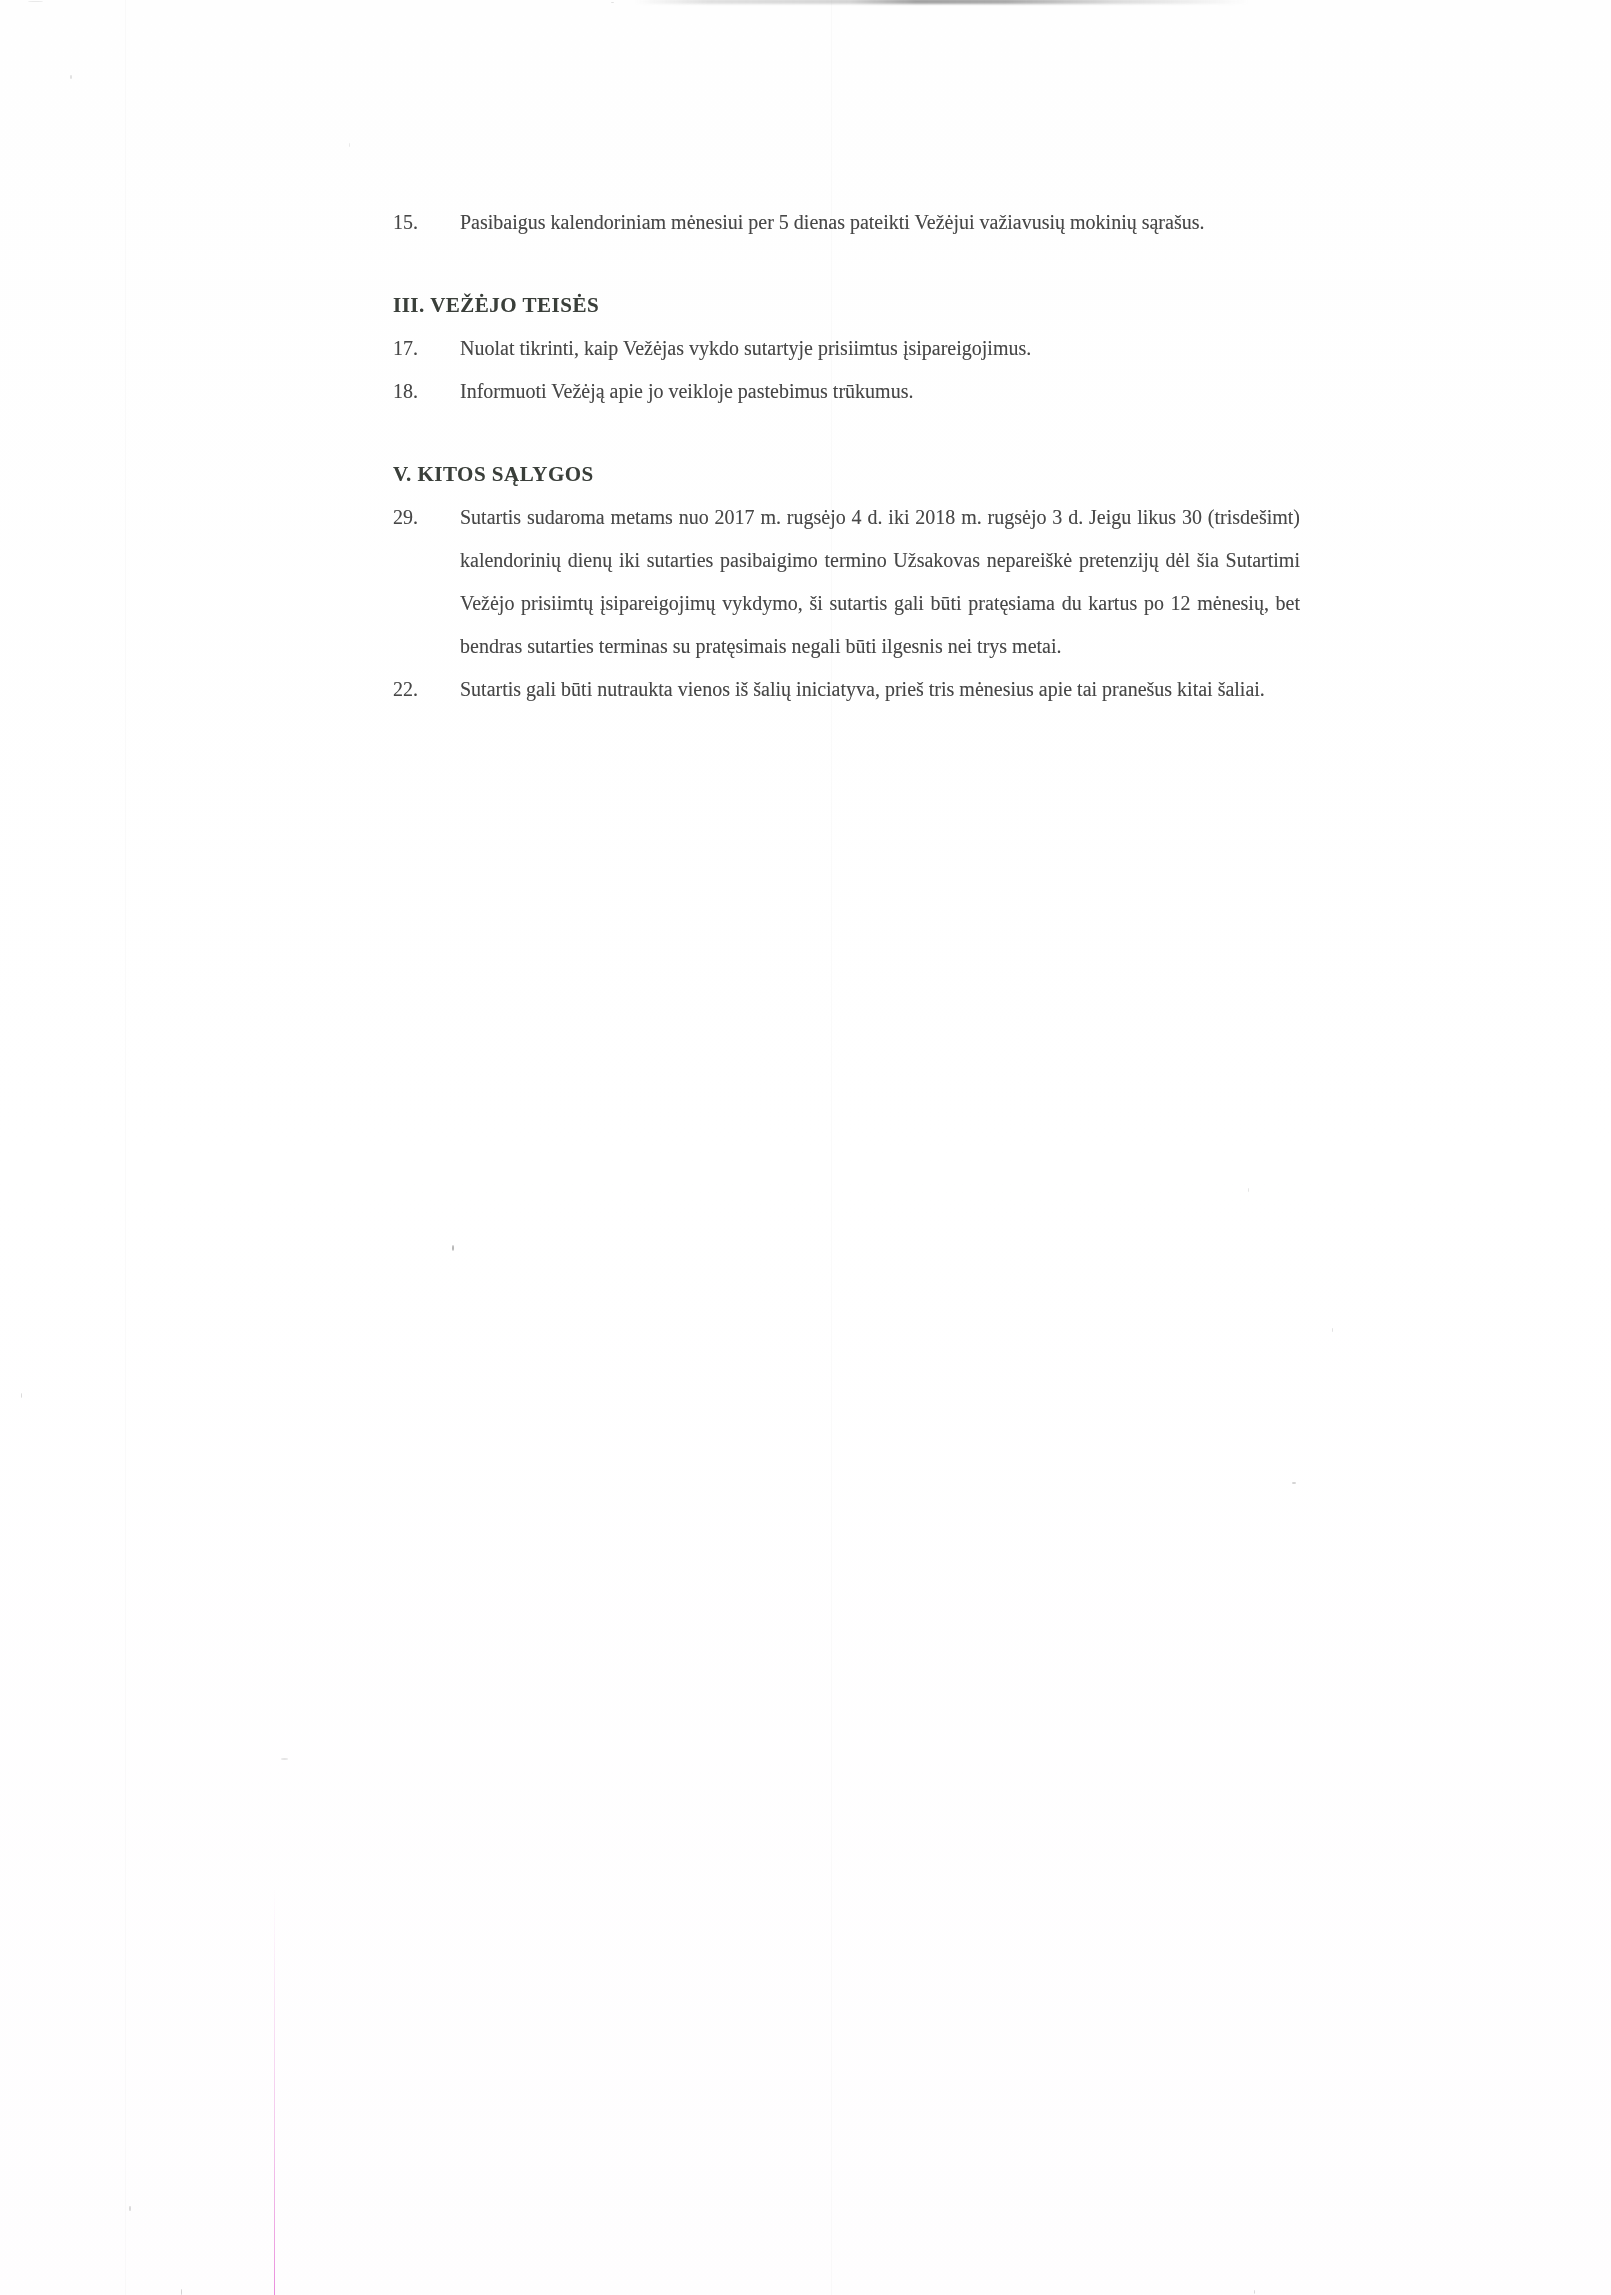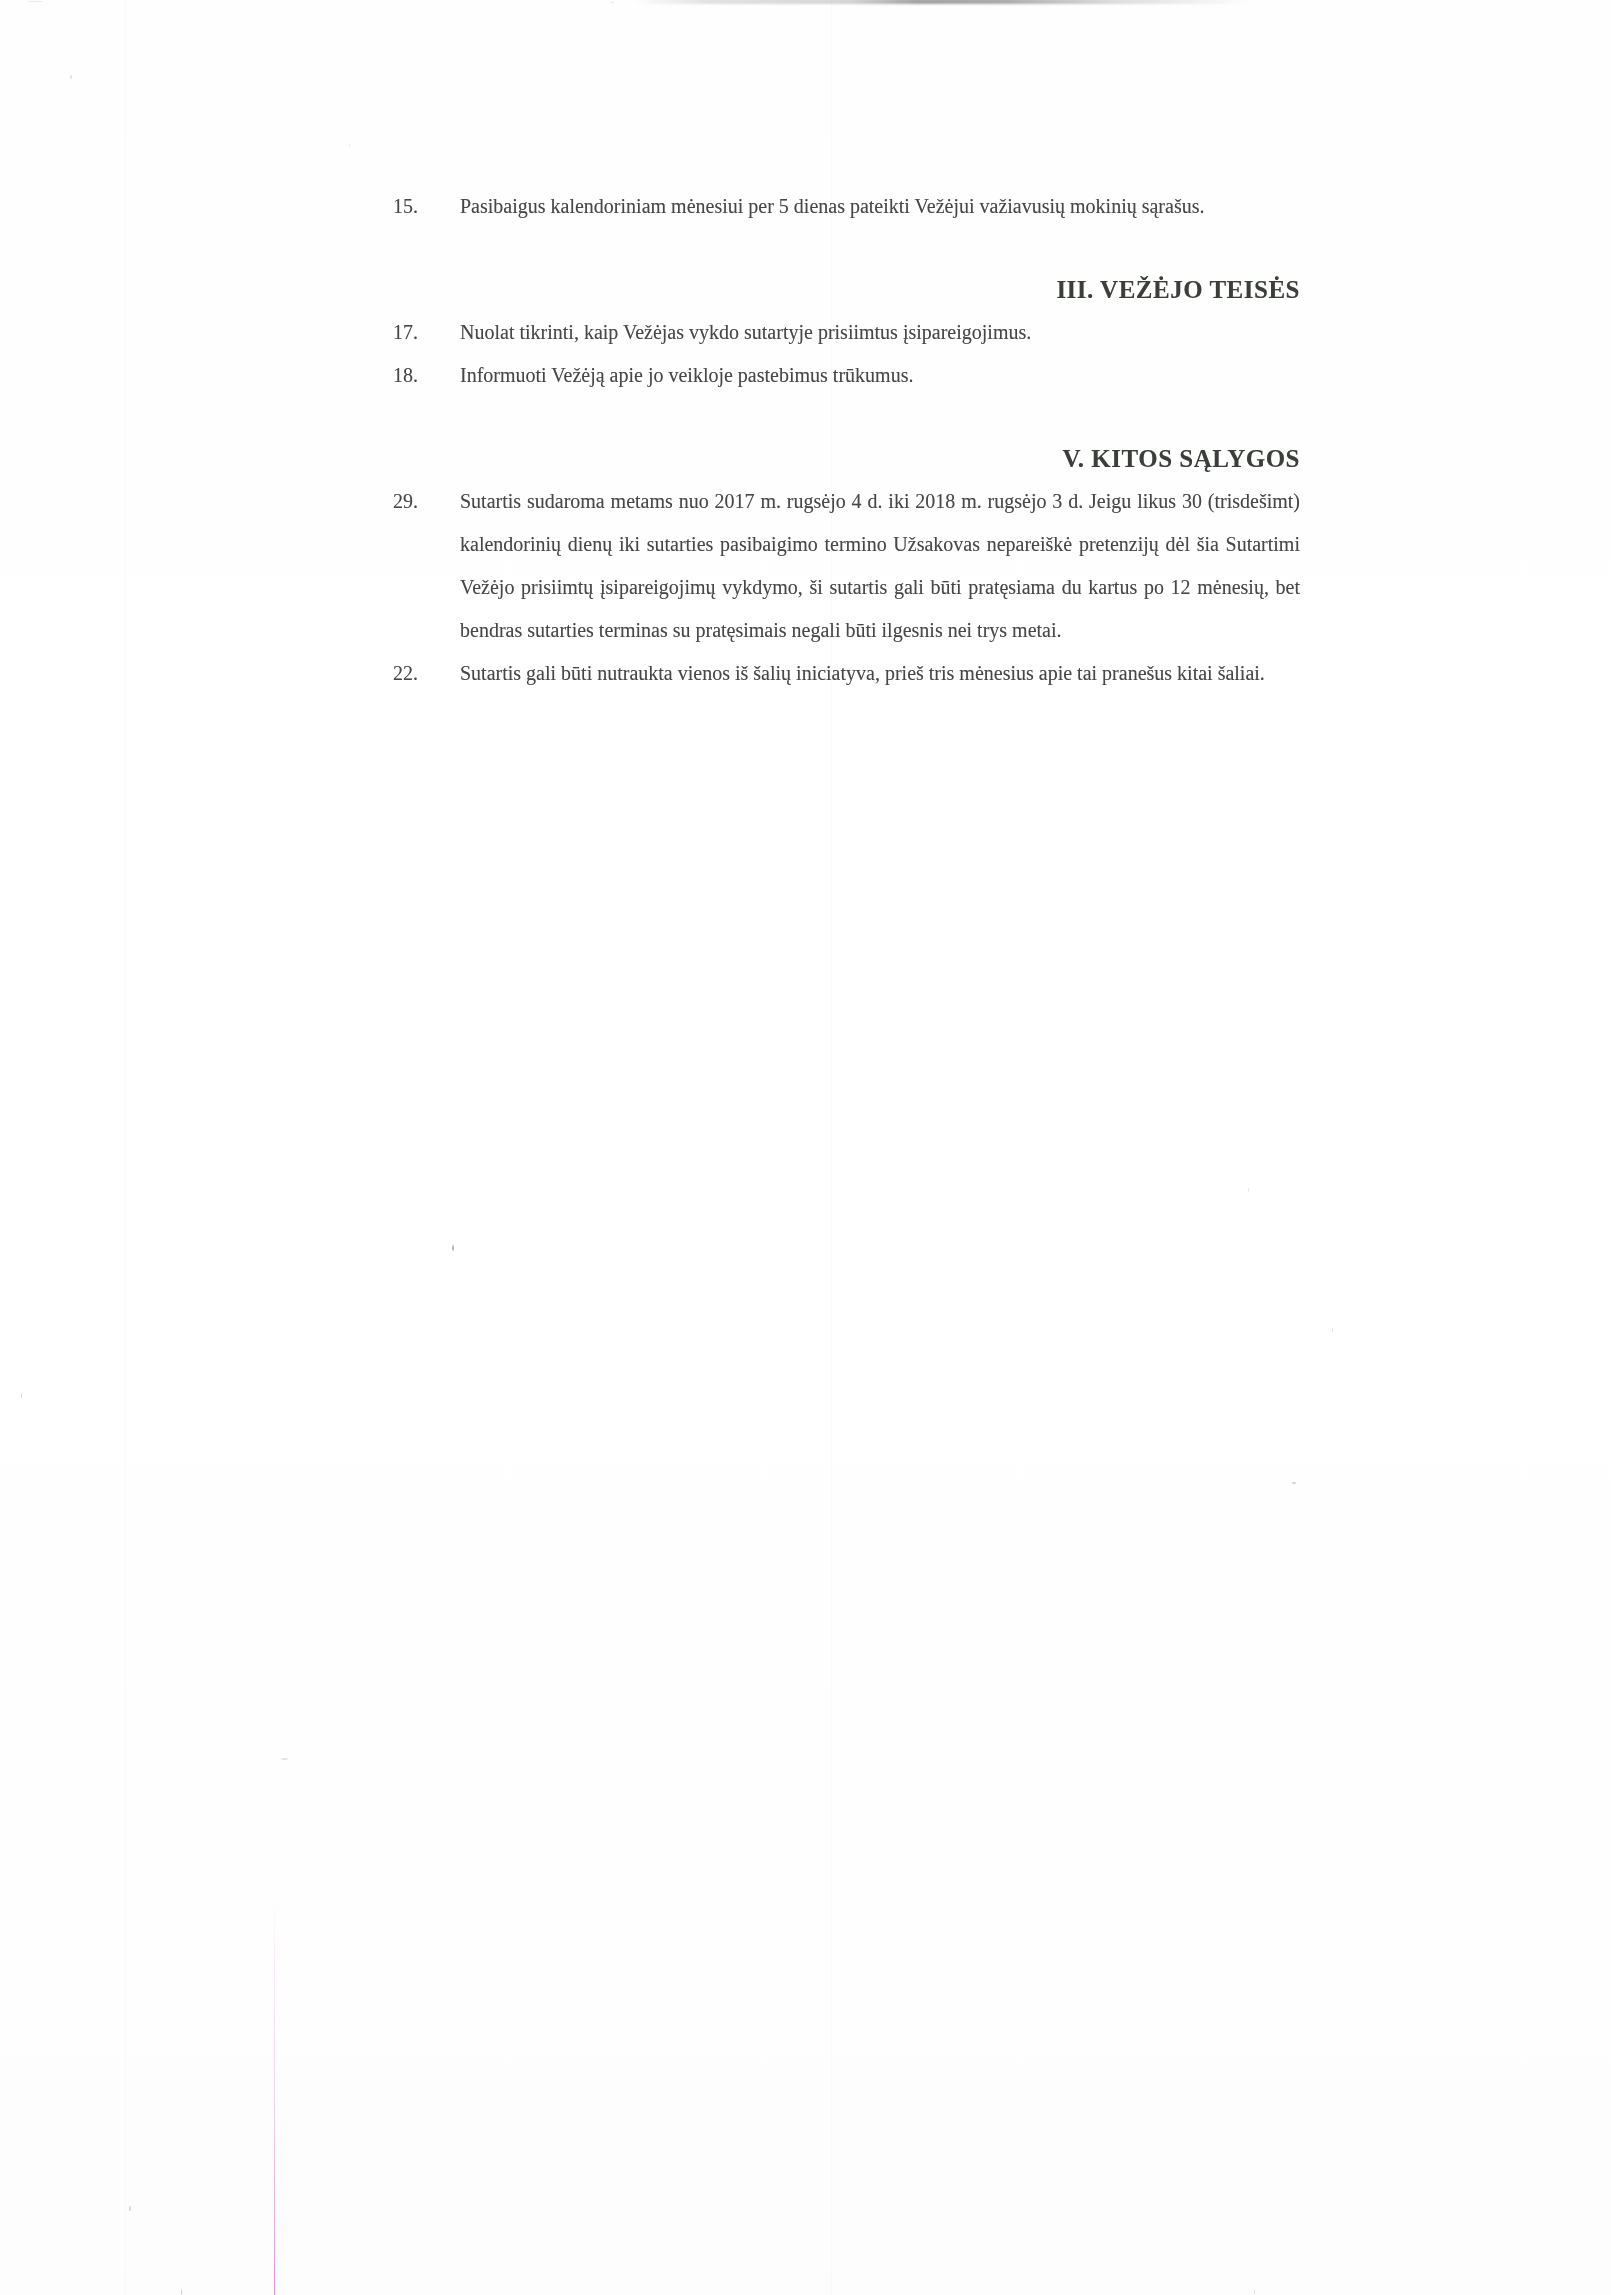--- a/index.html
+++ b/index.html
@@ -61,34 +61,34 @@
   }
   .speck {
     position: absolute;
     background: #6f6f6f;
     border-radius: 45%;
   }
   
   .content {
     position: absolute;
     left: 393px;
-    top: 185px;
+    top: 201px;
     width: 907px;
     color: #474747;
     font-size: 20px;
     line-height: 43px;
     text-shadow: 0 0 0.5px rgba(72,72,72,0.35);
   }
   .heading {
     margin: 40px 0 0 0;
     padding: 0;
-    font-size: 25px;
+    font-size: 21px;
     line-height: 43px;
     font-weight: bold;
-    text-align: right;
+    text-align: left;
     color: #3a3f3a;
     letter-spacing: 0.5px;
   }
   .item {
     display: grid;
     grid-template-columns: 67px 1fr;
     margin: 0;
   }
   .item .num {
     text-align: left;

